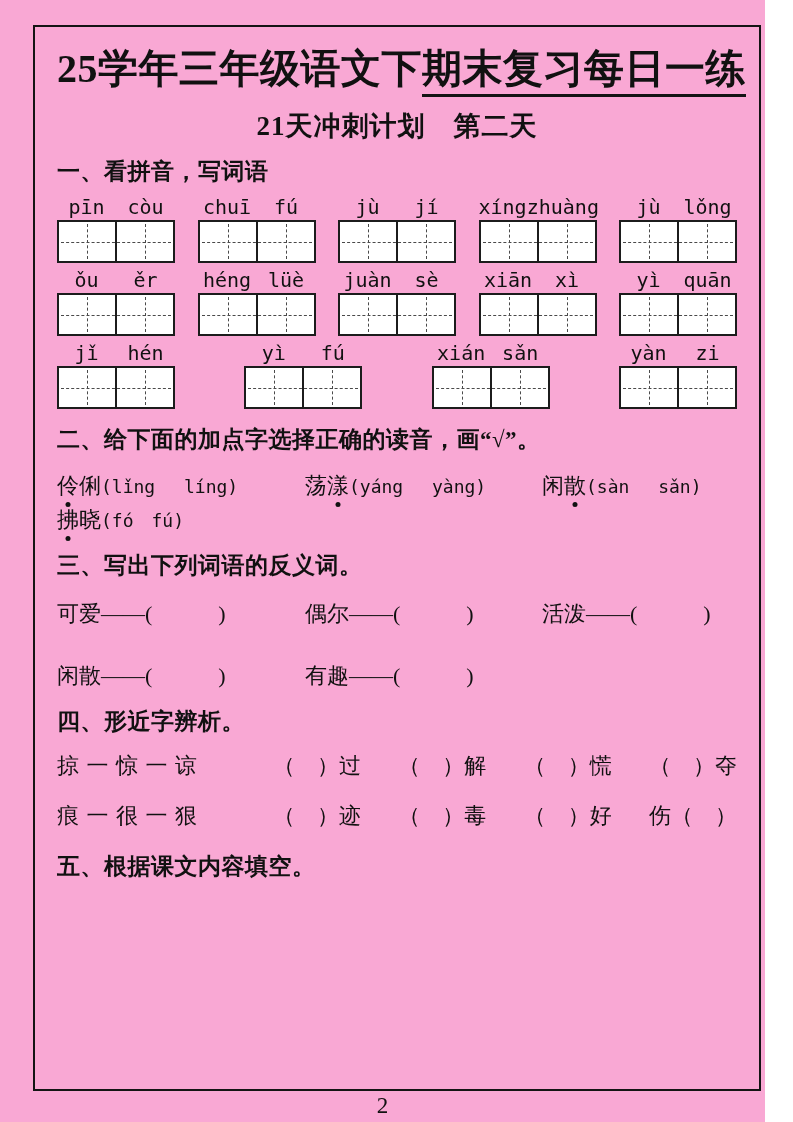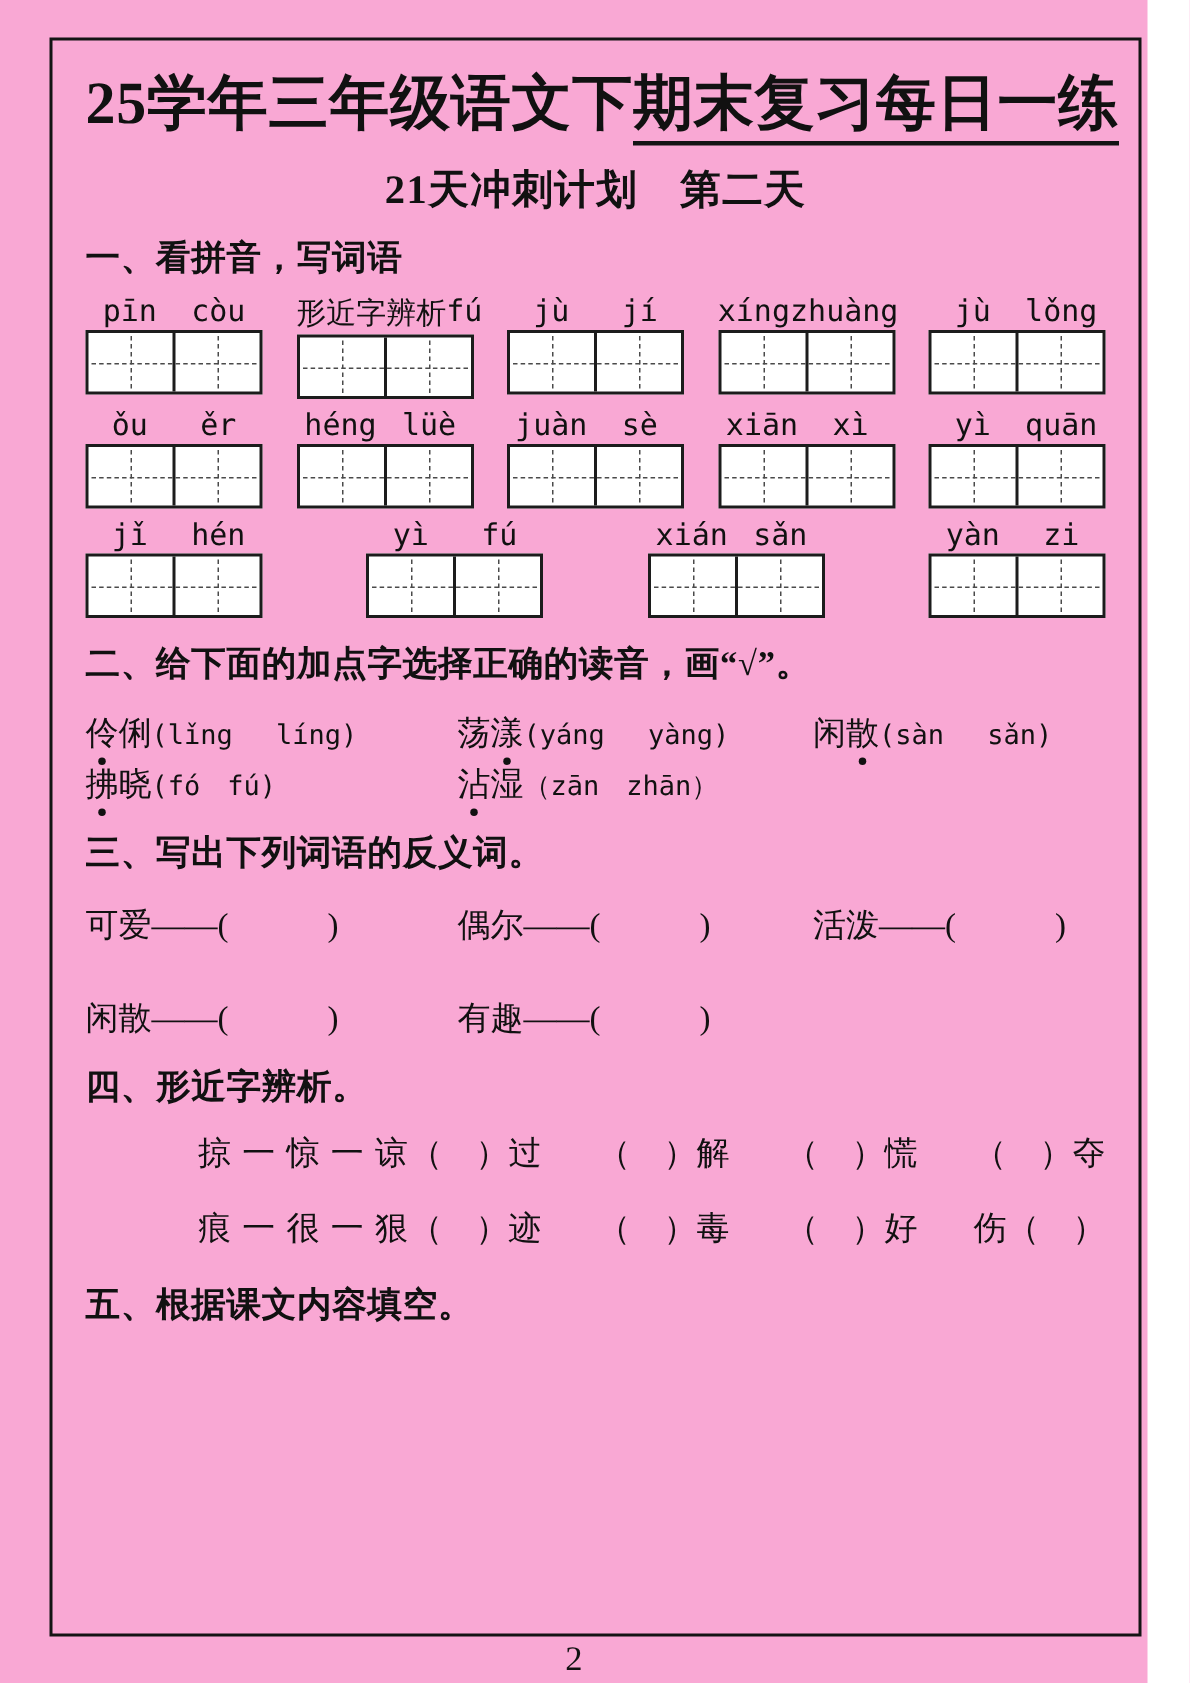--- a/index.html
+++ b/index.html
@@ -31,21 +31,21 @@
   .ch{display:inline-block;position:relative;}
   .dot::after{content:"";position:absolute;width:5px;height:5px;background:#111;border-radius:50%;left:50%;bottom:-6px;transform:translateX(-50%);}
   .opts{font-family:"DejaVu Sans Mono", monospace;font-size:18px;}
 
   
   #antonym-grid{row-gap:32px;margin:18px 0 2px 0;}
   .a-item{font-size:22px;white-space:nowrap;}
 
   
   #analogy-rows{margin-top:14px;}
-  .s4-row{display:flex;align-items:baseline;font-size:22px;margin:0 0 20px 0;text-align:right;}
+  .s4-row{display:flex;align-items:baseline;font-size:22px;margin:0 0 20px 0;}
   .s4-group{width:216px;letter-spacing:1px;white-space:nowrap;}
   .s4-slots{flex:1;display:flex;justify-content:space-between;}
   .s4-slot{white-space:nowrap;}
 
   
   #fill-paragraphs{margin-top:10px;}
   .fill-p{font-size:22px;line-height:1.5;margin:0 0 16px 0;word-break:break-all;overflow-wrap:break-word;letter-spacing:0.3px;}
 
   .page-number{position:absolute;left:0;right:0;top:1093px;text-align:center;font-size:23px;color:#111;}
 </style>
@@ -67,21 +67,21 @@
               <span class="plabel">pīn</span>
               <span class="plabel">còu</span>
             </div>
             <div class="pcells">
               <div class="pcell"></div>
               <div class="pcell"></div>
             </div>
           </div>
           <div class="pword">
             <div class="plabels">
-              <span class="plabel">形近字辨析</span>
+              <span class="plabel">chuī</span>
               <span class="plabel">fú</span>
             </div>
             <div class="pcells">
               <div class="pcell"></div>
               <div class="pcell"></div>
             </div>
           </div>
           <div class="pword">
             <div class="plabels">
               <span class="plabel">jù</span>
@@ -208,21 +208,20 @@
           </div>
         </div>
       </div>
 
     <div class="sec-heading">二、给下面的加点字选择正确的读音，画“√”。</div>
     <div id="reading-grid" class="grid3">
         <div class="r-item"><span class="r-word"><span class="ch dot">伶</span><span class="ch">俐</span></span><span class="opts">(lǐng　 líng)</span></div>
         <div class="r-item"><span class="r-word"><span class="ch">荡</span><span class="ch dot">漾</span></span><span class="opts">(yáng　 yàng)</span></div>
         <div class="r-item"><span class="r-word"><span class="ch">闲</span><span class="ch dot">散</span></span><span class="opts">(sàn　 sǎn)</span></div>
         <div class="r-item"><span class="r-word"><span class="ch dot">拂</span><span class="ch">晓</span></span><span class="opts">(fó　fú)</span></div>
-        <div class="r-item"><span class="r-word"><span class="ch dot">沾</span><span class="ch">湿</span></span><span class="opts">（zān　zhān）</span></div>
       </div>
 
     <div class="sec-heading">三、写出下列词语的反义词。</div>
     <div id="antonym-grid" class="grid3">
         <div class="a-item">可爱——(　　　)</div>
         <div class="a-item">偶尔——(　　　)</div>
         <div class="a-item">活泼——(　　　)</div>
         <div class="a-item">闲散——(　　　)</div>
         <div class="a-item">有趣——(　　　)</div>
       </div>

